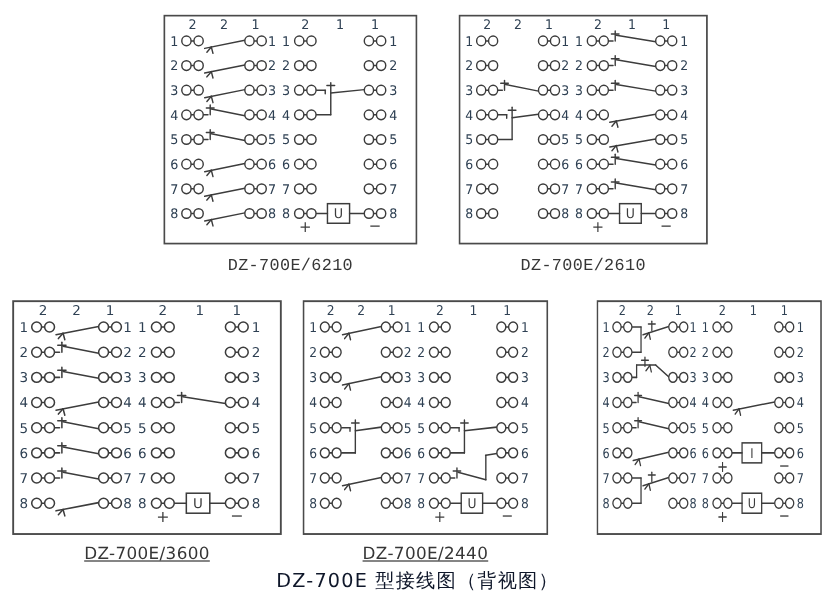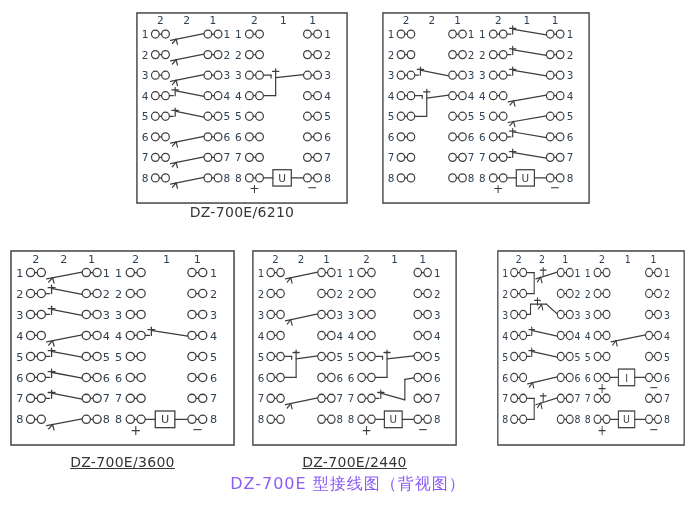--- a/index.html
+++ b/index.html
@@ -6,25 +6,25 @@
   #page{
     position:relative;width:696px;height:507px;background:#ffffff;overflow:hidden;
     font-family:"DejaVu Sans","Liberation Sans",sans-serif;
   }
   .fig{position:absolute;text-align:center;}
   .fig svg{display:block;}
   .cap{
     font-size:14px;color:#363636;letter-spacing:.3px;white-space:nowrap;
     font-family:"DejaVu Sans","Liberation Sans",sans-serif;
   }
-  .fig-top .cap{}
+  .fig-top .cap{margin-top:10px;font-family:Liberation Mono, monospace;}
   .fig-bot .cap{margin-top:8px;text-decoration:underline;}
   #main-caption{
     position:absolute;left:0;right:0;top:474px;text-align:center;
-    font-size:16px;color:#8b5cf6;letter-spacing:1px;white-space:nowrap;
+    font-size:16px;color:#0f172a;letter-spacing:1px;white-space:nowrap;
   }
   svg text{font-family:"DejaVu Sans","Liberation Sans",sans-serif;}
 </style>
 </head>
 <body>
 
 <div id="page">
 
   <figure class="fig fig-top" style="left:136px;top:12px;margin:0;width:212px">
     <svg width="212" height="192" viewBox="0 0 230 200" preserveAspectRatio="none">
@@ -378,20 +378,21 @@
         <circle cx="197" cy="130" r="4.2" fill="#ffffff" stroke="#3c3c3c" stroke-width="1.3"></circle>
         <circle cx="123" cy="151.39999999999998" r="4.2" fill="#ffffff" stroke="#3c3c3c" stroke-width="1.3"></circle>
         <circle cx="134" cy="151.39999999999998" r="4.2" fill="#ffffff" stroke="#3c3c3c" stroke-width="1.3"></circle>
         <circle cx="186" cy="151.39999999999998" r="4.2" fill="#ffffff" stroke="#3c3c3c" stroke-width="1.3"></circle>
         <circle cx="197" cy="151.39999999999998" r="4.2" fill="#ffffff" stroke="#3c3c3c" stroke-width="1.3"></circle>
         <circle cx="123" cy="172.79999999999998" r="4.2" fill="#ffffff" stroke="#3c3c3c" stroke-width="1.3"></circle>
         <circle cx="134" cy="172.79999999999998" r="4.2" fill="#ffffff" stroke="#3c3c3c" stroke-width="1.3"></circle>
         <circle cx="186" cy="172.79999999999998" r="4.2" fill="#ffffff" stroke="#3c3c3c" stroke-width="1.3"></circle>
         <circle cx="197" cy="172.79999999999998" r="4.2" fill="#ffffff" stroke="#3c3c3c" stroke-width="1.3"></circle>
       </svg>
+    <figcaption class="cap">DZ-700E/2610</figcaption>
   </figure>
 
   <figure class="fig fig-bot" style="left:10px;top:250px;margin:0;width:225px">
     <svg width="225" height="196" viewBox="0 0 230 200" preserveAspectRatio="none">
         <rect x="1" y="1" width="228" height="198" fill="none" stroke="#4a4a4a" stroke-width="1.6"></rect>
         <text x="26.5" y="13" font-size="11.5" fill="#2e4053" text-anchor="middle">2</text>
         <text x="55" y="13" font-size="11.5" fill="#2e4053" text-anchor="middle">2</text>
         <text x="83.5" y="13" font-size="11.5" fill="#2e4053" text-anchor="middle">1</text>
         <text x="10" y="27.2" font-size="11.5" fill="#2e4053" text-anchor="middle">1</text>
         <text x="98.5" y="27.2" font-size="11.5" fill="#2e4053" text-anchor="middle">1</text>

